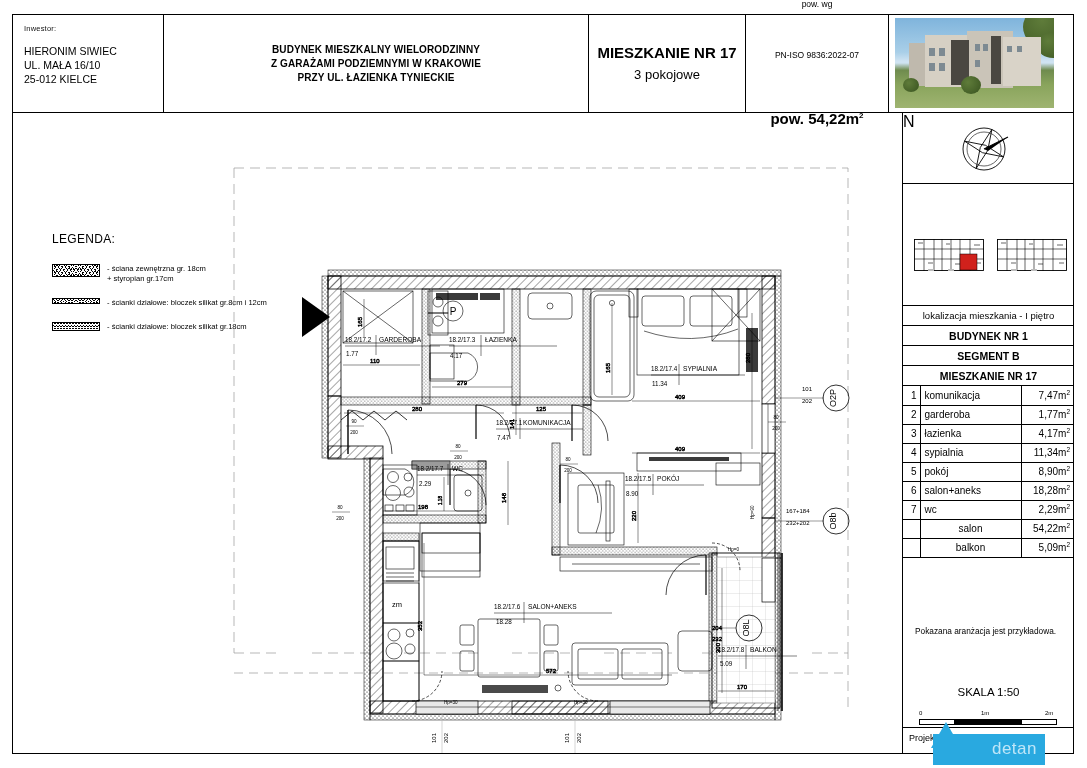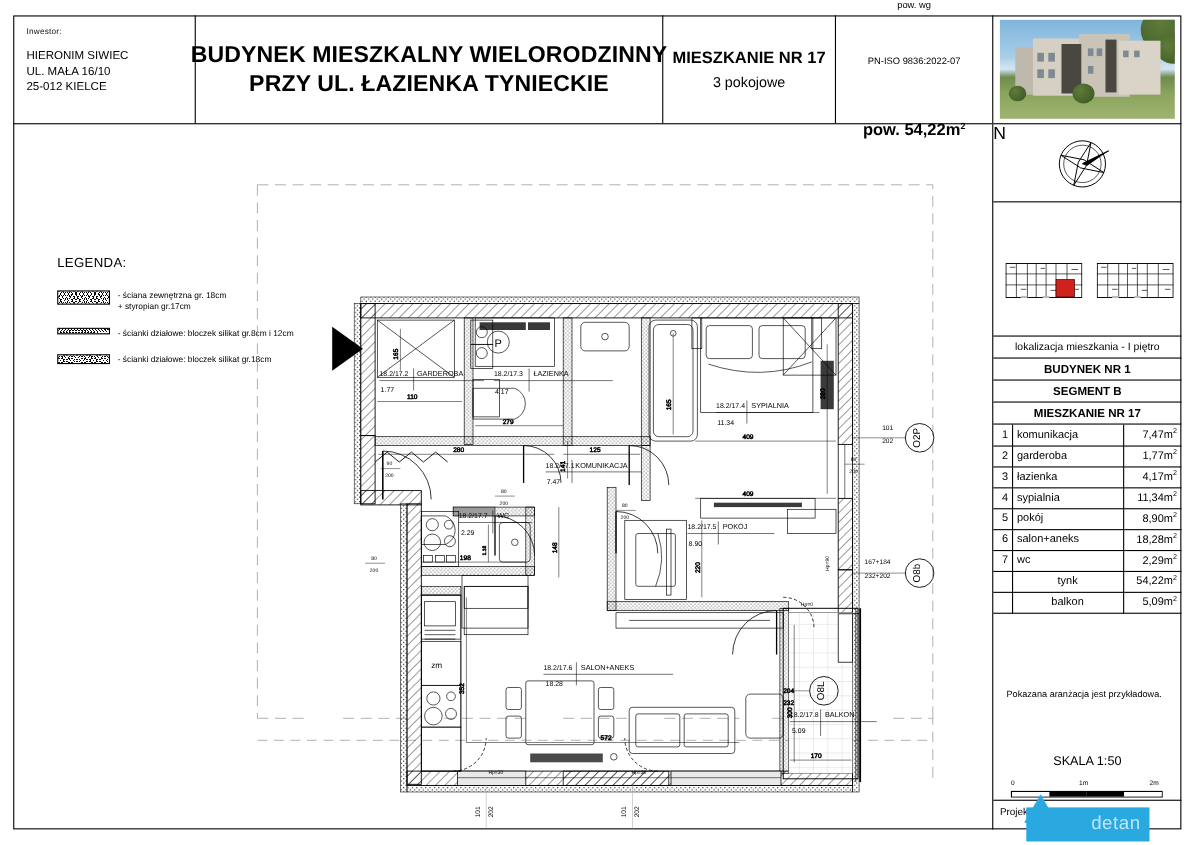--- a/index.html
+++ b/index.html
@@ -24,30 +24,30 @@
   }
 
   
   .hdr {
     position: absolute; left: 12px; top: 14px;
     width: 1062px; height: 99px;
     display: flex;
     border-bottom: 1px solid #000;
   }
   .hdr-cell { border-right: 1px solid #000; position: relative; height: 100%; }
-  .hdr-investor { width: 166px; padding: 10px 0 0 12px; }
+  .hdr-investor { width: 152px; padding: 10px 0 0 12px; }
   .hdr-investor .lbl {
     font-size: 7.5px; color: #111; margin-bottom: 11px; letter-spacing: .2px;
   }
   .hdr-investor .line { font-size: 10.5px; color: #000; line-height: 14px; }
   .hdr-title {
     width: 425px; display: flex; flex-direction: column;
     align-items: center; justify-content: center; gap: 3px;
   }
-  .hdr-title .t { font-size: 21px; font-weight: 700; letter-spacing: .1px; white-space: nowrap; }
+  .hdr-title .t { font-size: 10px; font-weight: 700; letter-spacing: .1px; white-space: nowrap; }
   .hdr-flat {
     width: 157px; display: flex; flex-direction: column;
     align-items: center; justify-content: center; gap: 6px;
   }
   .hdr-flat .t1 { font-size: 15px; font-weight: 700; }
   .hdr-flat .t2 { font-size: 13px; }
   .hdr-area {
     width: 143px; display: flex; flex-direction: column;
     align-items: center; justify-content: center; gap: 40px;
   }
@@ -192,20 +192,21 @@
 
     <div class="hdr-cell hdr-investor">
       <div class="lbl">Inwestor:</div>
       <div class="line">HIERONIM SIWIEC</div>
       <div class="line">UL. MAŁA 16/10</div>
       <div class="line">25-012 KIELCE</div>
     </div>
 
     <div class="hdr-cell hdr-title">
       <div class="t">BUDYNEK MIESZKALNY WIELORODZINNY</div>
+      <div class="t">Z GARAŻAMI PODZIEMNYMI W KRAKOWIE</div>
       <div class="t">PRZY UL. ŁAZIENKA TYNIECKIE</div>
     </div>
 
     <div class="hdr-cell hdr-flat">
       <div class="t1">MIESZKANIE NR 17</div>
       <div class="t2">3 pokojowe</div>
     </div>
 
     <div class="hdr-cell hdr-area">
       <div class="small">pow. wg</div>
@@ -787,21 +788,21 @@
               <td class="nm">salon+aneks</td>
               <td class="ar">18,28m<sup>2</sup></td>
             </tr>
             <tr>
               <td class="num">7</td>
               <td class="nm">wc</td>
               <td class="ar">2,29m<sup>2</sup></td>
             </tr>
             <tr class="sum">
               <td class="num"></td>
-              <td class="nm">tynk</td>
+              <td class="nm">salon</td>
               <td class="ar">54,22m<sup>2</sup></td>
             </tr>
             <tr class="sum">
               <td class="num"></td>
               <td class="nm">balkon</td>
               <td class="ar">5,09m<sup>2</sup></td>
             </tr>
           </tbody>
       </table>
     </div>

